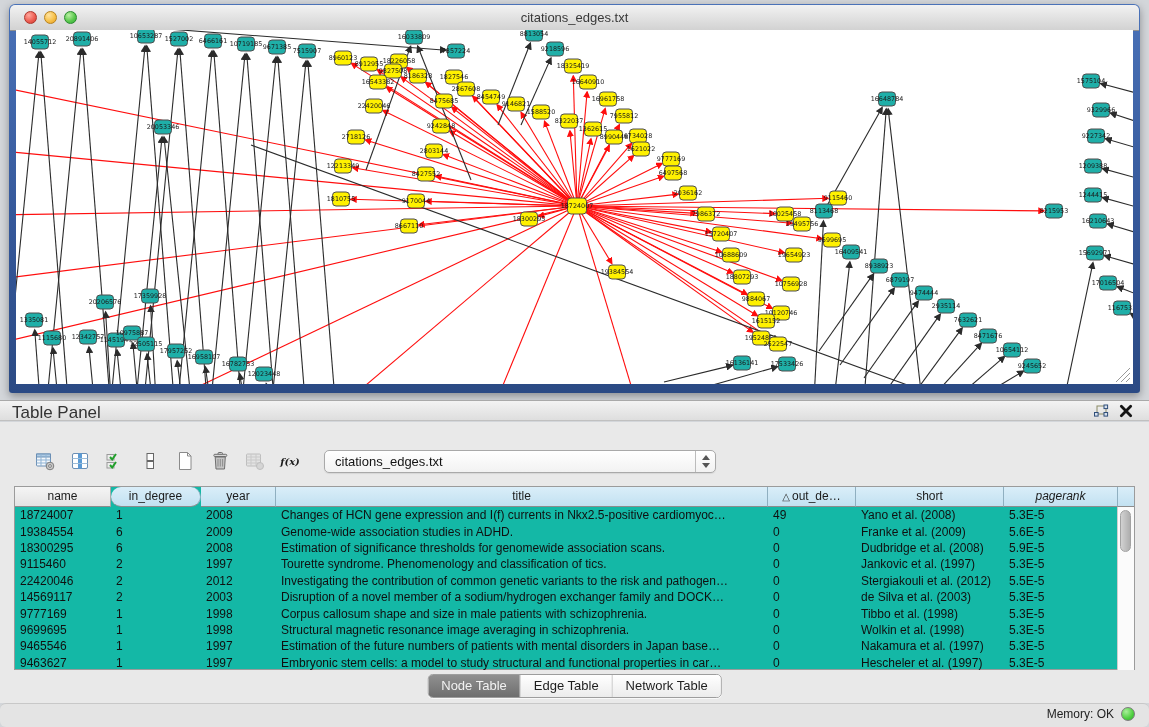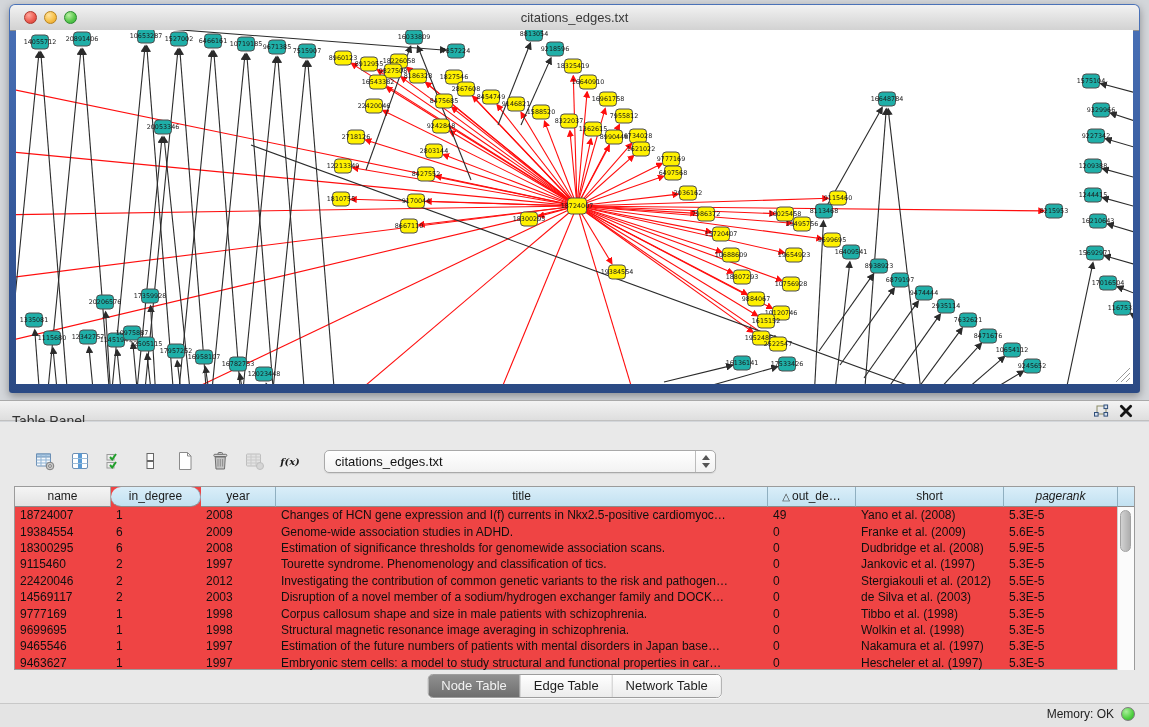--- a/index.html
+++ b/index.html
@@ -36,21 +36,21 @@
   }
   .net-canvas svg{display:block;}
   .net-canvas text{font-family:"DejaVu Sans",sans-serif;}
   
   .panel-header{
     position:absolute;left:0;top:400px;width:1149px;height:21px;
     background:linear-gradient(180deg,#f3f3f3,#dedede);
     border-top:1px solid #a9a9a9;border-bottom:1px solid #c0c0c0;
     box-sizing:border-box;
   }
-  .panel-title{position:absolute;left:12px;top:12px;font-size:14px;color:#333;}
+  .panel-title{position:absolute;left:12px;top:2px;font-size:17px;color:#333;}
   .panel-hbtn{position:absolute;top:3px;width:16px;height:14px;cursor:default;}
   .panel-hbtn.float{right:40px;}
   .panel-hbtn.close{right:15px;}
   .panel-body{
     position:absolute;left:0;top:422px;width:1149px;height:281px;
     background:#e9e9e9;
   }
   
   .toolbar{position:absolute;left:34px;top:446px;height:30px;display:flex;align-items:center;gap:13px;}
   .tbtn{width:22px;height:22px;display:flex;align-items:center;justify-content:center;}
@@ -65,21 +65,21 @@
   .combo-stepper{position:absolute;right:0;top:0;width:19px;height:100%;border-left:1px solid #bcbcbc;}
   .combo-stepper .up, .combo-stepper .down{
     position:absolute;left:50%;width:0;height:0;transform:translateX(-50%);
     border-left:4px solid transparent;border-right:4px solid transparent;
   }
   .combo-stepper .up{top:4px;border-bottom:5px solid #555;}
   .combo-stepper .down{bottom:4px;border-top:5px solid #555;}
   
   .table-box{
     position:absolute;left:14px;top:486px;width:1121px;height:184px;
-    background:#ef4444;border:1px solid #9b9b9b;box-sizing:border-box;
+    background:#14b8a6;border:1px solid #9b9b9b;box-sizing:border-box;
   }
   .thead{display:flex;height:20px;}
   .th{
     box-sizing:border-box;height:20px;line-height:19px;
     background:linear-gradient(180deg,#daeef9,#c2e1f1);
     border-right:1px solid #8fafc0;border-bottom:1px solid #8c8c8c;
     font-size:12px;color:#1b1b1b;text-align:center;
     white-space:nowrap;overflow:hidden;
   }
   .th-name{background:linear-gradient(180deg,#f5f5f5,#e3e3e3);border-right:1px solid #a9a9a9;}
@@ -109,21 +109,21 @@
   .tab{
     padding:0 13px;line-height:21px;font-size:13px;color:#1e1e1e;
     background:linear-gradient(180deg,#ffffff,#ececec);
     border-right:1px solid #bdbdbd;white-space:nowrap;
   }
   .tab:last-child{border-right:none;}
   .tab.selected{background:linear-gradient(180deg,#909090,#6f6f6f);color:#f2f2f2;}
   
   .bottom-strip{
     position:absolute;left:0;top:703px;width:1149px;height:24px;
-    background:#e4e4e4;border-top:1px solid #c8c8c8;box-sizing:border-box;
+    background:#e4e4e4;border-top:1px solid #c8c8c8;box-sizing:border-box;border-radius:6px;
   }
   .status{position:absolute;right:14px;top:3px;display:flex;align-items:center;gap:7px;}
   .status-label{font-size:12px;color:#222;}
   .mem-dot{
     width:14px;height:14px;border-radius:50%;
     background:radial-gradient(circle at 35% 30%,#a9ef9a,#4ecf3f 60%,#2cab31);
     border:1px solid #7c7c7c;box-sizing:border-box;
   }
 </style>
 </head>

